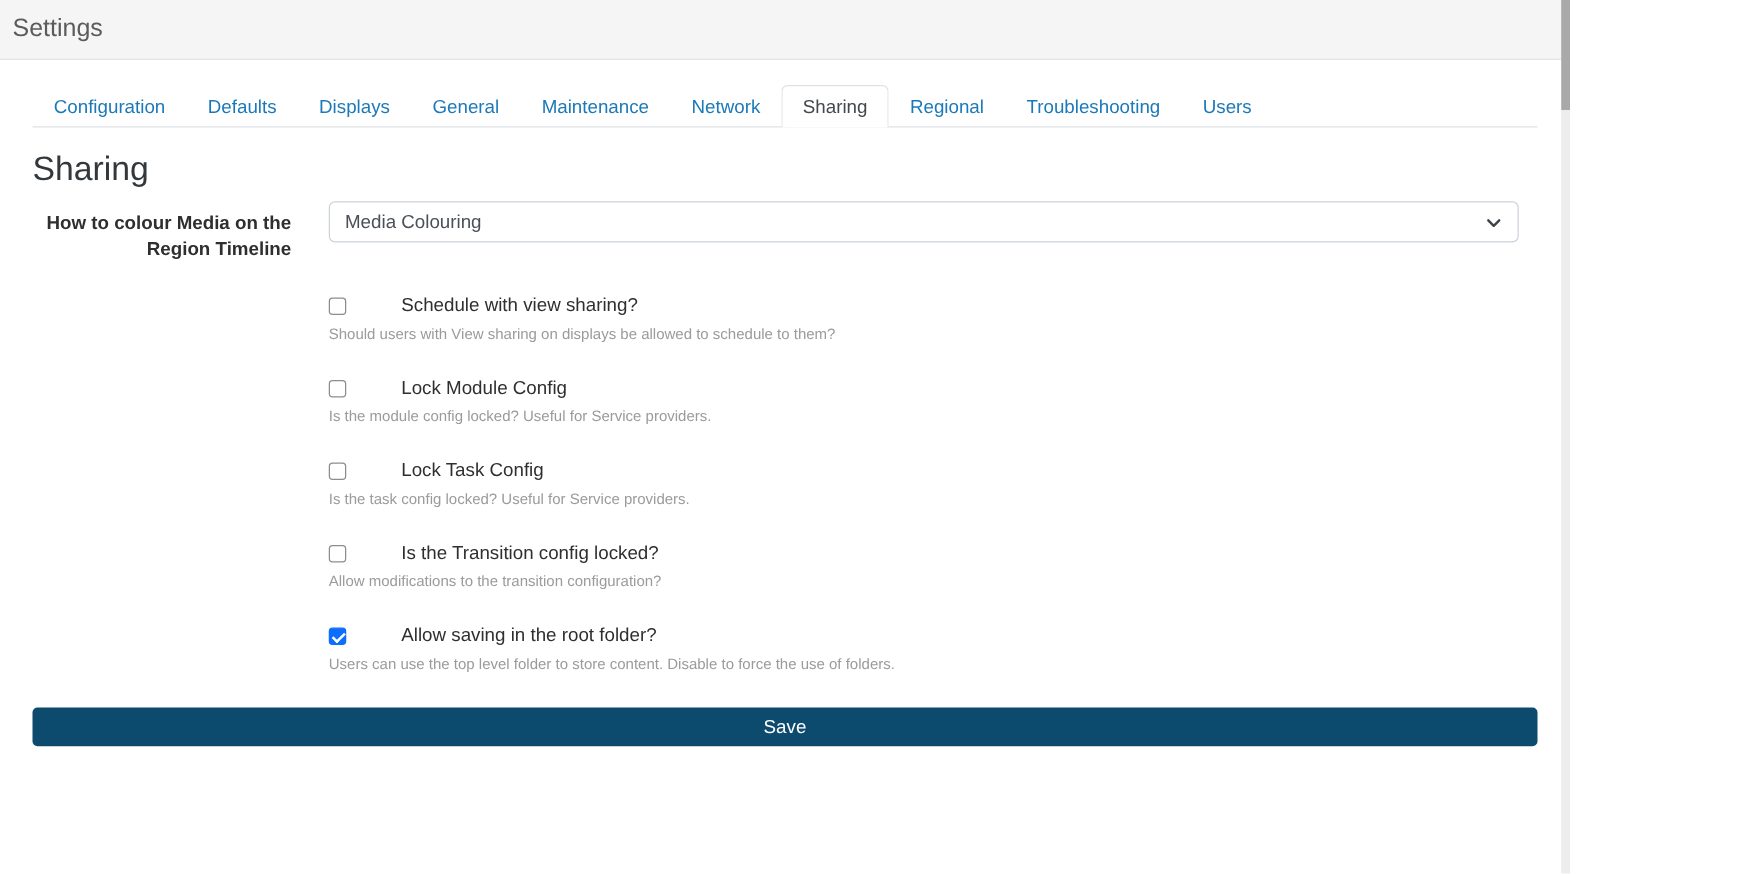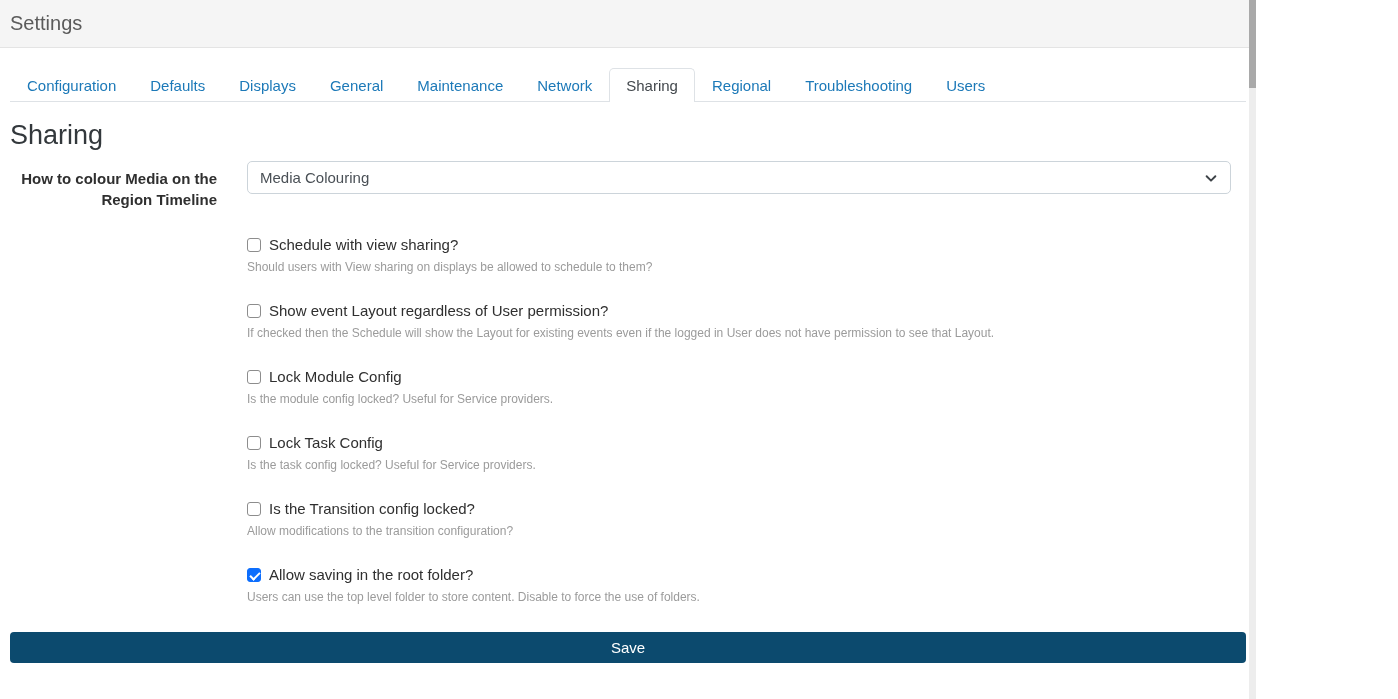--- a/index.html
+++ b/index.html
@@ -19,21 +19,21 @@
     border-bottom: 1px solid #e4e4e4;
     display: flex;
     align-items: center;
     padding-left: 10px;
   }
   .topbar-title {
     font-size: 20px;
     color: #5b5b5b;
   }
   
-  .container { padding: 0 10px; }
+  .container { padding: 0 26px; }
   
   .nav-tabs {
     list-style: none;
     display: flex;
     margin-top: 20px;
     border-bottom: 1px solid #dee2e6;
   }
   .tab {
     padding: 8px 16px;
     font-size: 15px;
@@ -87,20 +87,21 @@
   .chevron { width: 14px; height: 14px; color: #3e4348; }
   
   .check-list { margin-left: 237px; margin-top: 26px; }
   .check-group { margin-bottom: 28px; }
   .check-row {
     display: flex;
     align-items: center;
     font-size: 15px;
     color: #2f2f2f;
     cursor: pointer;
+    gap: 36px;
   }
   .cb {
     width: 14px;
     height: 14px;
     flex: 0 0 14px;
     border: 1px solid #8d8d8d;
     border-radius: 3px;
     background: #fff;
     margin-right: 8px;
   }
@@ -221,27 +222,20 @@
 
     <div class="check-list" id="check-list">
   <div class="check-group">
     <label class="check-row">
       <span class="cb"></span>
       <span class="check-label">Schedule with view sharing?</span>
     </label>
     <div class="help-text">Should users with View sharing on displays be allowed to schedule to them?</div>
   </div>
 
-  <div class="check-group">
-    <label class="check-row">
-      <span class="cb"></span>
-      <span class="check-label">Show event Layout regardless of User permission?</span>
-    </label>
-    <div class="help-text">If checked then the Schedule will show the Layout for existing events even if the logged in User does not have permission to see that Layout.</div>
-  </div>
 
   <div class="check-group">
     <label class="check-row">
       <span class="cb"></span>
       <span class="check-label">Lock Module Config</span>
     </label>
     <div class="help-text">Is the module config locked? Useful for Service providers.</div>
   </div>
 
   <div class="check-group">

